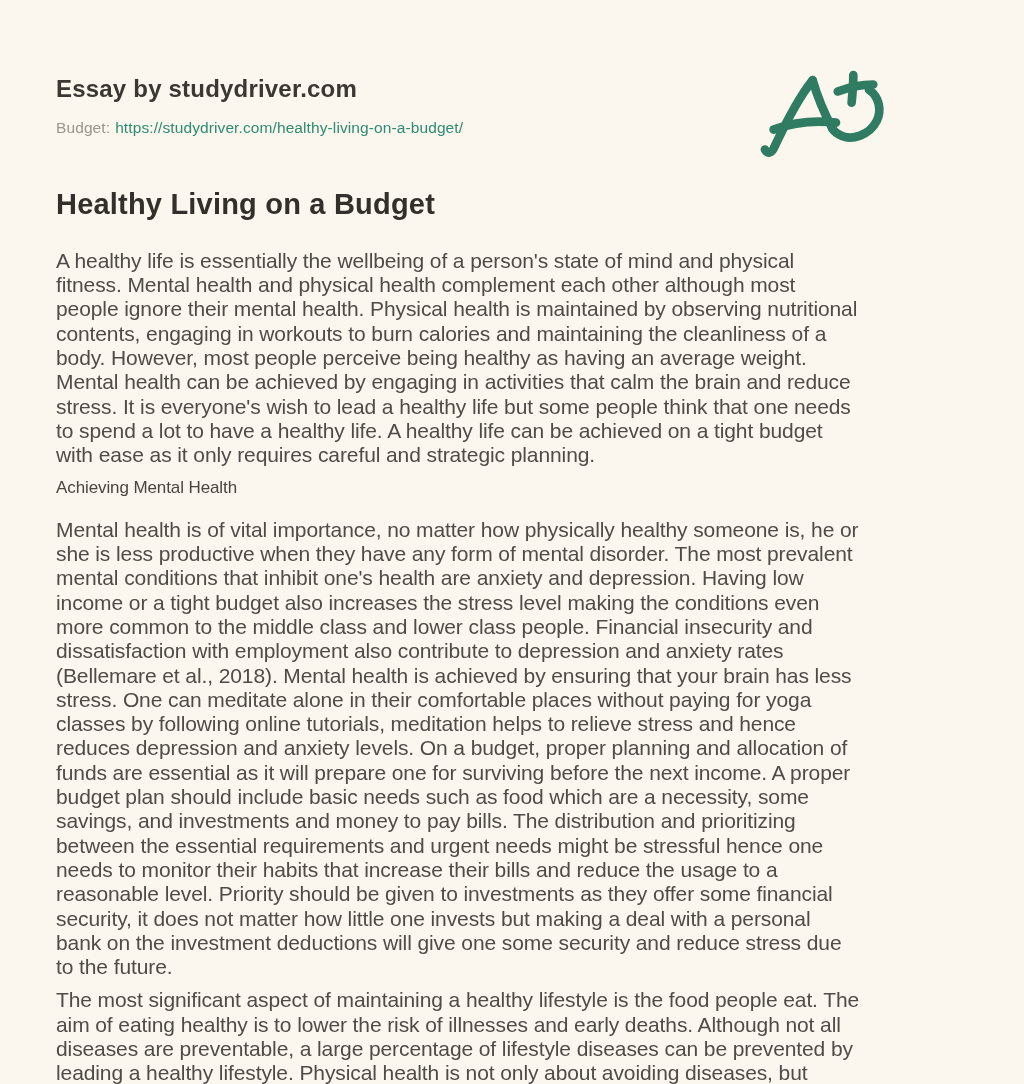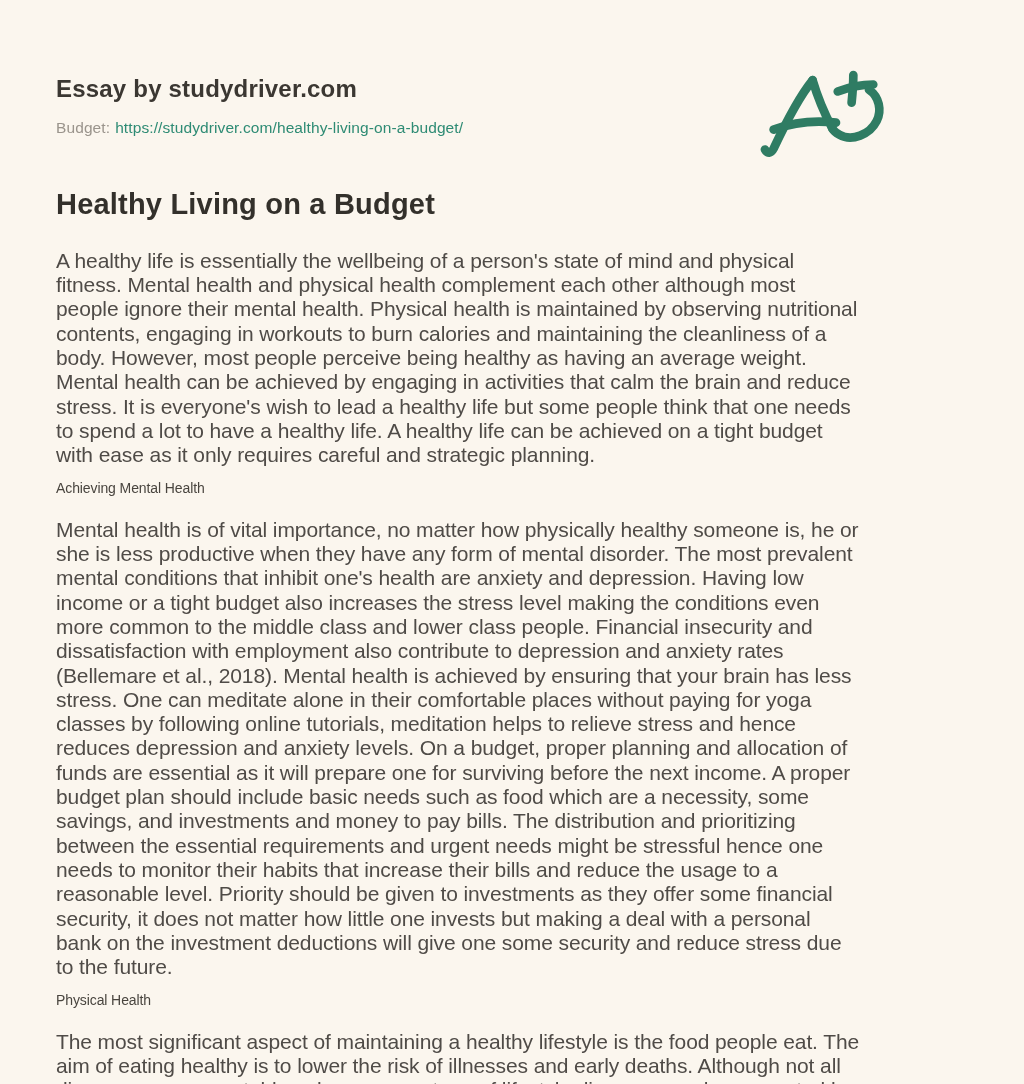--- a/index.html
+++ b/index.html
@@ -29,21 +29,21 @@
   .logo{position:absolute;top:-12px;right:-28px;width:130px;height:104px;}
   .article-title{
     margin:50px 0 27px;font-size:29px;font-weight:700;color:#33302b;
     letter-spacing:.2px;line-height:1.2;
   }
   .body-text p{
     margin:0 0 9px;font-size:21px;line-height:24.3px;letter-spacing:-0.1px;
     color:var(--body-text);
   }
   .section-heading{
-    margin:0 0 17px;font-size:14px;font-weight:400;color:#49453f;
+    margin:0 0 17px;font-size:17px;font-weight:400;color:#49453f;
     line-height:24.3px;letter-spacing:-0.1px;
   }
 </style>
 </head>
 <body>
 
 <div class="page">
 
   <div class="doc-header">
     <h1 class="essay-byline">Essay by studydriver.com</h1>
@@ -64,17 +64,16 @@
   </div>
 
   <h2 class="article-title">Healthy Living on a Budget</h2>
 
   <div class="body-text">
     <p>A healthy life is essentially the wellbeing of a person's state of mind and physical fitness. Mental health and physical health complement each other although most people ignore their mental health. Physical health is maintained by observing nutritional contents, engaging in workouts to burn calories and maintaining the cleanliness of a body. However, most people perceive being healthy as having an average weight. Mental health can be achieved by engaging in activities that calm the brain and reduce stress. It is everyone's wish to lead a healthy life but some people think that one needs to spend a lot to have a healthy life. A healthy life can be achieved on a tight budget with ease as it only requires careful and strategic planning.</p>
 
     <h3 class="section-heading">Achieving Mental Health</h3>
     <p>Mental health is of vital importance, no matter how physically healthy someone is, he or she is less productive when they have any form of mental disorder. The most prevalent mental conditions that inhibit one's health are anxiety and depression. Having low income or a tight budget also increases the stress level making the conditions even more common to the middle class and lower class people. Financial insecurity and dissatisfaction with employment also contribute to depression and anxiety rates (Bellemare et al., 2018). Mental health is achieved by ensuring that your brain has less stress. One can meditate alone in their comfortable places without paying for yoga classes by following online tutorials, meditation helps to relieve stress and hence reduces depression and anxiety levels. On a budget, proper planning and allocation of funds are essential as it will prepare one for surviving before the next income. A proper budget plan should include basic needs such as food which are a necessity, some savings, and investments and money to pay bills. The distribution and prioritizing between the essential requirements and urgent needs might be stressful hence one needs to monitor their habits that increase their bills and reduce the usage to a reasonable level. Priority should be given to investments as they offer some financial security, it does not matter how little one invests but making a deal with a personal bank on the investment deductions will give one some security and reduce stress due to the future.</p>
 
-    <h3 class="section-heading">Physical Health</h3>
     <p>The most significant aspect of maintaining a healthy lifestyle is the food people eat. The aim of eating healthy is to lower the risk of illnesses and early deaths. Although not all diseases are preventable, a large percentage of lifestyle diseases can be prevented by leading a healthy lifestyle. Physical health is not only about avoiding diseases, but physical health also compliments the mental health that then affects our social lives by mood variations. Many people consider healthy eating habits to be particularly expensive whereas it is cheap (Bellemare et al., 2018). Consequently, people on a budget can also lead a healthy life by</p>
   </div>
 
 </div>
 
 </body></html>

